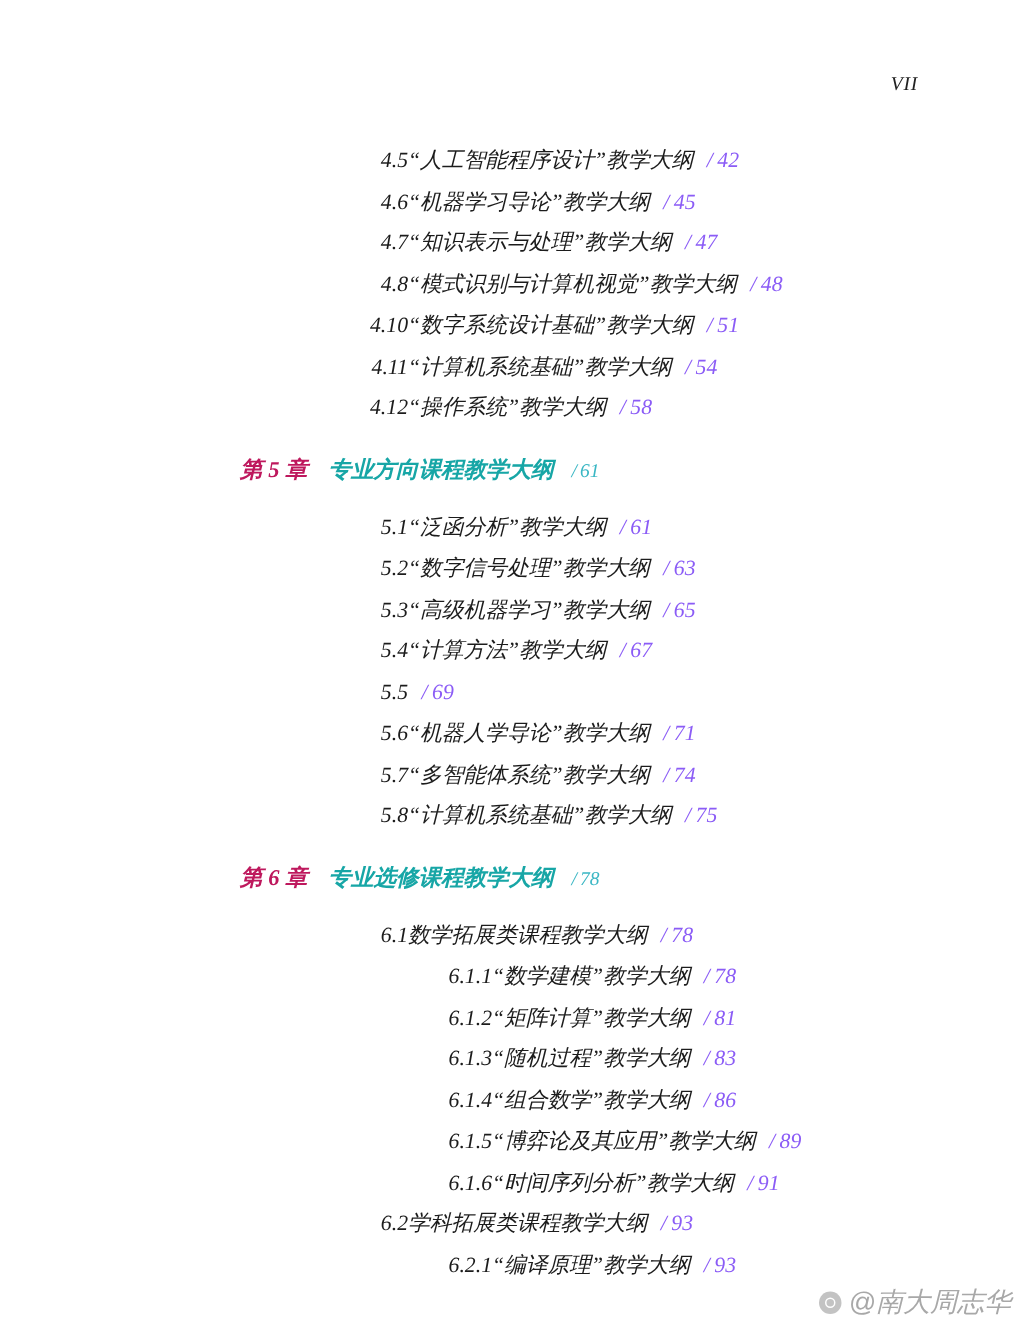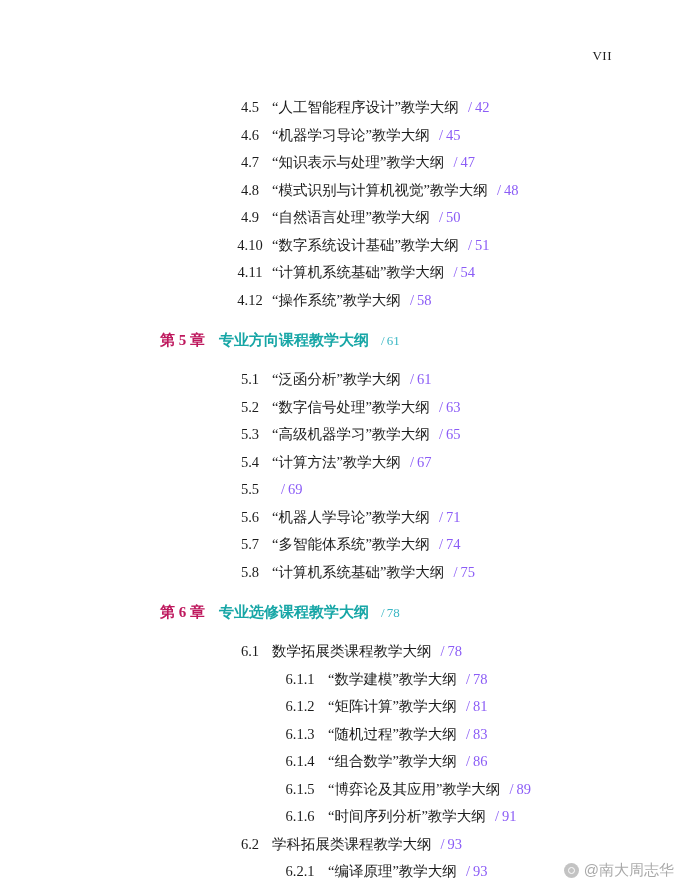--- a/index.html
+++ b/index.html
@@ -13,20 +13,21 @@
     font-family: "Liberation Serif", "DejaVu Serif", serif;
     color: #1a1a1a;
     position: relative;
     overflow: hidden;
   }
   .page {
     position: relative;
     width: 690px;
     height: 890px;
     box-sizing: border-box;
+    font-style: italic;
   }
   .page-number {
     position: absolute;
     top: 48px;
     right: 78px;
     font-size: 13px;
     letter-spacing: 0.5px;
     color: #222;
   }
   .toc {
@@ -39,21 +40,21 @@
   .entry {
     display: flex;
     align-items: baseline;
     font-size: 14.5px;
     line-height: 1.0;
     color: #1c1c1c;
     white-space: nowrap;
   }
   .entry .num {
     flex: 0 0 auto;
-    text-align: center;
+    text-align: right;
   }
   .entry .title {
     flex: 0 0 auto;
   }
   .entry .pg {
     flex: 0 0 auto;
     margin-left: 9px;
     color: #8b5cf6;
   }
   .entry .slash {
@@ -124,21 +125,21 @@
   }
 
   
   .watermark {
     position: absolute;
     right: 16px;
     bottom: 10px;
     display: flex;
     align-items: center;
     font-family: "Liberation Sans", sans-serif;
-    font-size: 15px;
+    font-size: 18px;
     color: #9a9a9a;
     opacity: 0.85;
   }
   .watermark .wb-logo {
     width: 15px;
     height: 15px;
     border-radius: 50%;
     background: #b9b9b9;
     margin-right: 5px;
     position: relative;
@@ -178,25 +179,20 @@
     <div class="entry lvl2">
       <span class="num">4.7</span>
       <span class="title">“知识表示与处理”教学大纲</span>
       <span class="pg"><span class="slash">/</span><span>47</span></span>
     </div>
     <div class="entry lvl2">
       <span class="num">4.8</span>
       <span class="title">“模式识别与计算机视觉”教学大纲</span>
       <span class="pg"><span class="slash">/</span><span>48</span></span>
     </div>
-    <div class="entry lvl2">
-      <span class="num">4.9</span>
-      <span class="title">“自然语言处理”教学大纲</span>
-      <span class="pg"><span class="slash">/</span><span>50</span></span>
-    </div>
     <div class="entry lvl2 wide">
       <span class="num">4.10</span>
       <span class="title">“数字系统设计基础”教学大纲</span>
       <span class="pg"><span class="slash">/</span><span>51</span></span>
     </div>
     <div class="entry lvl2 wide">
       <span class="num">4.11</span>
       <span class="title">“计算机系统基础”教学大纲</span>
       <span class="pg"><span class="slash">/</span><span>54</span></span>
     </div>

